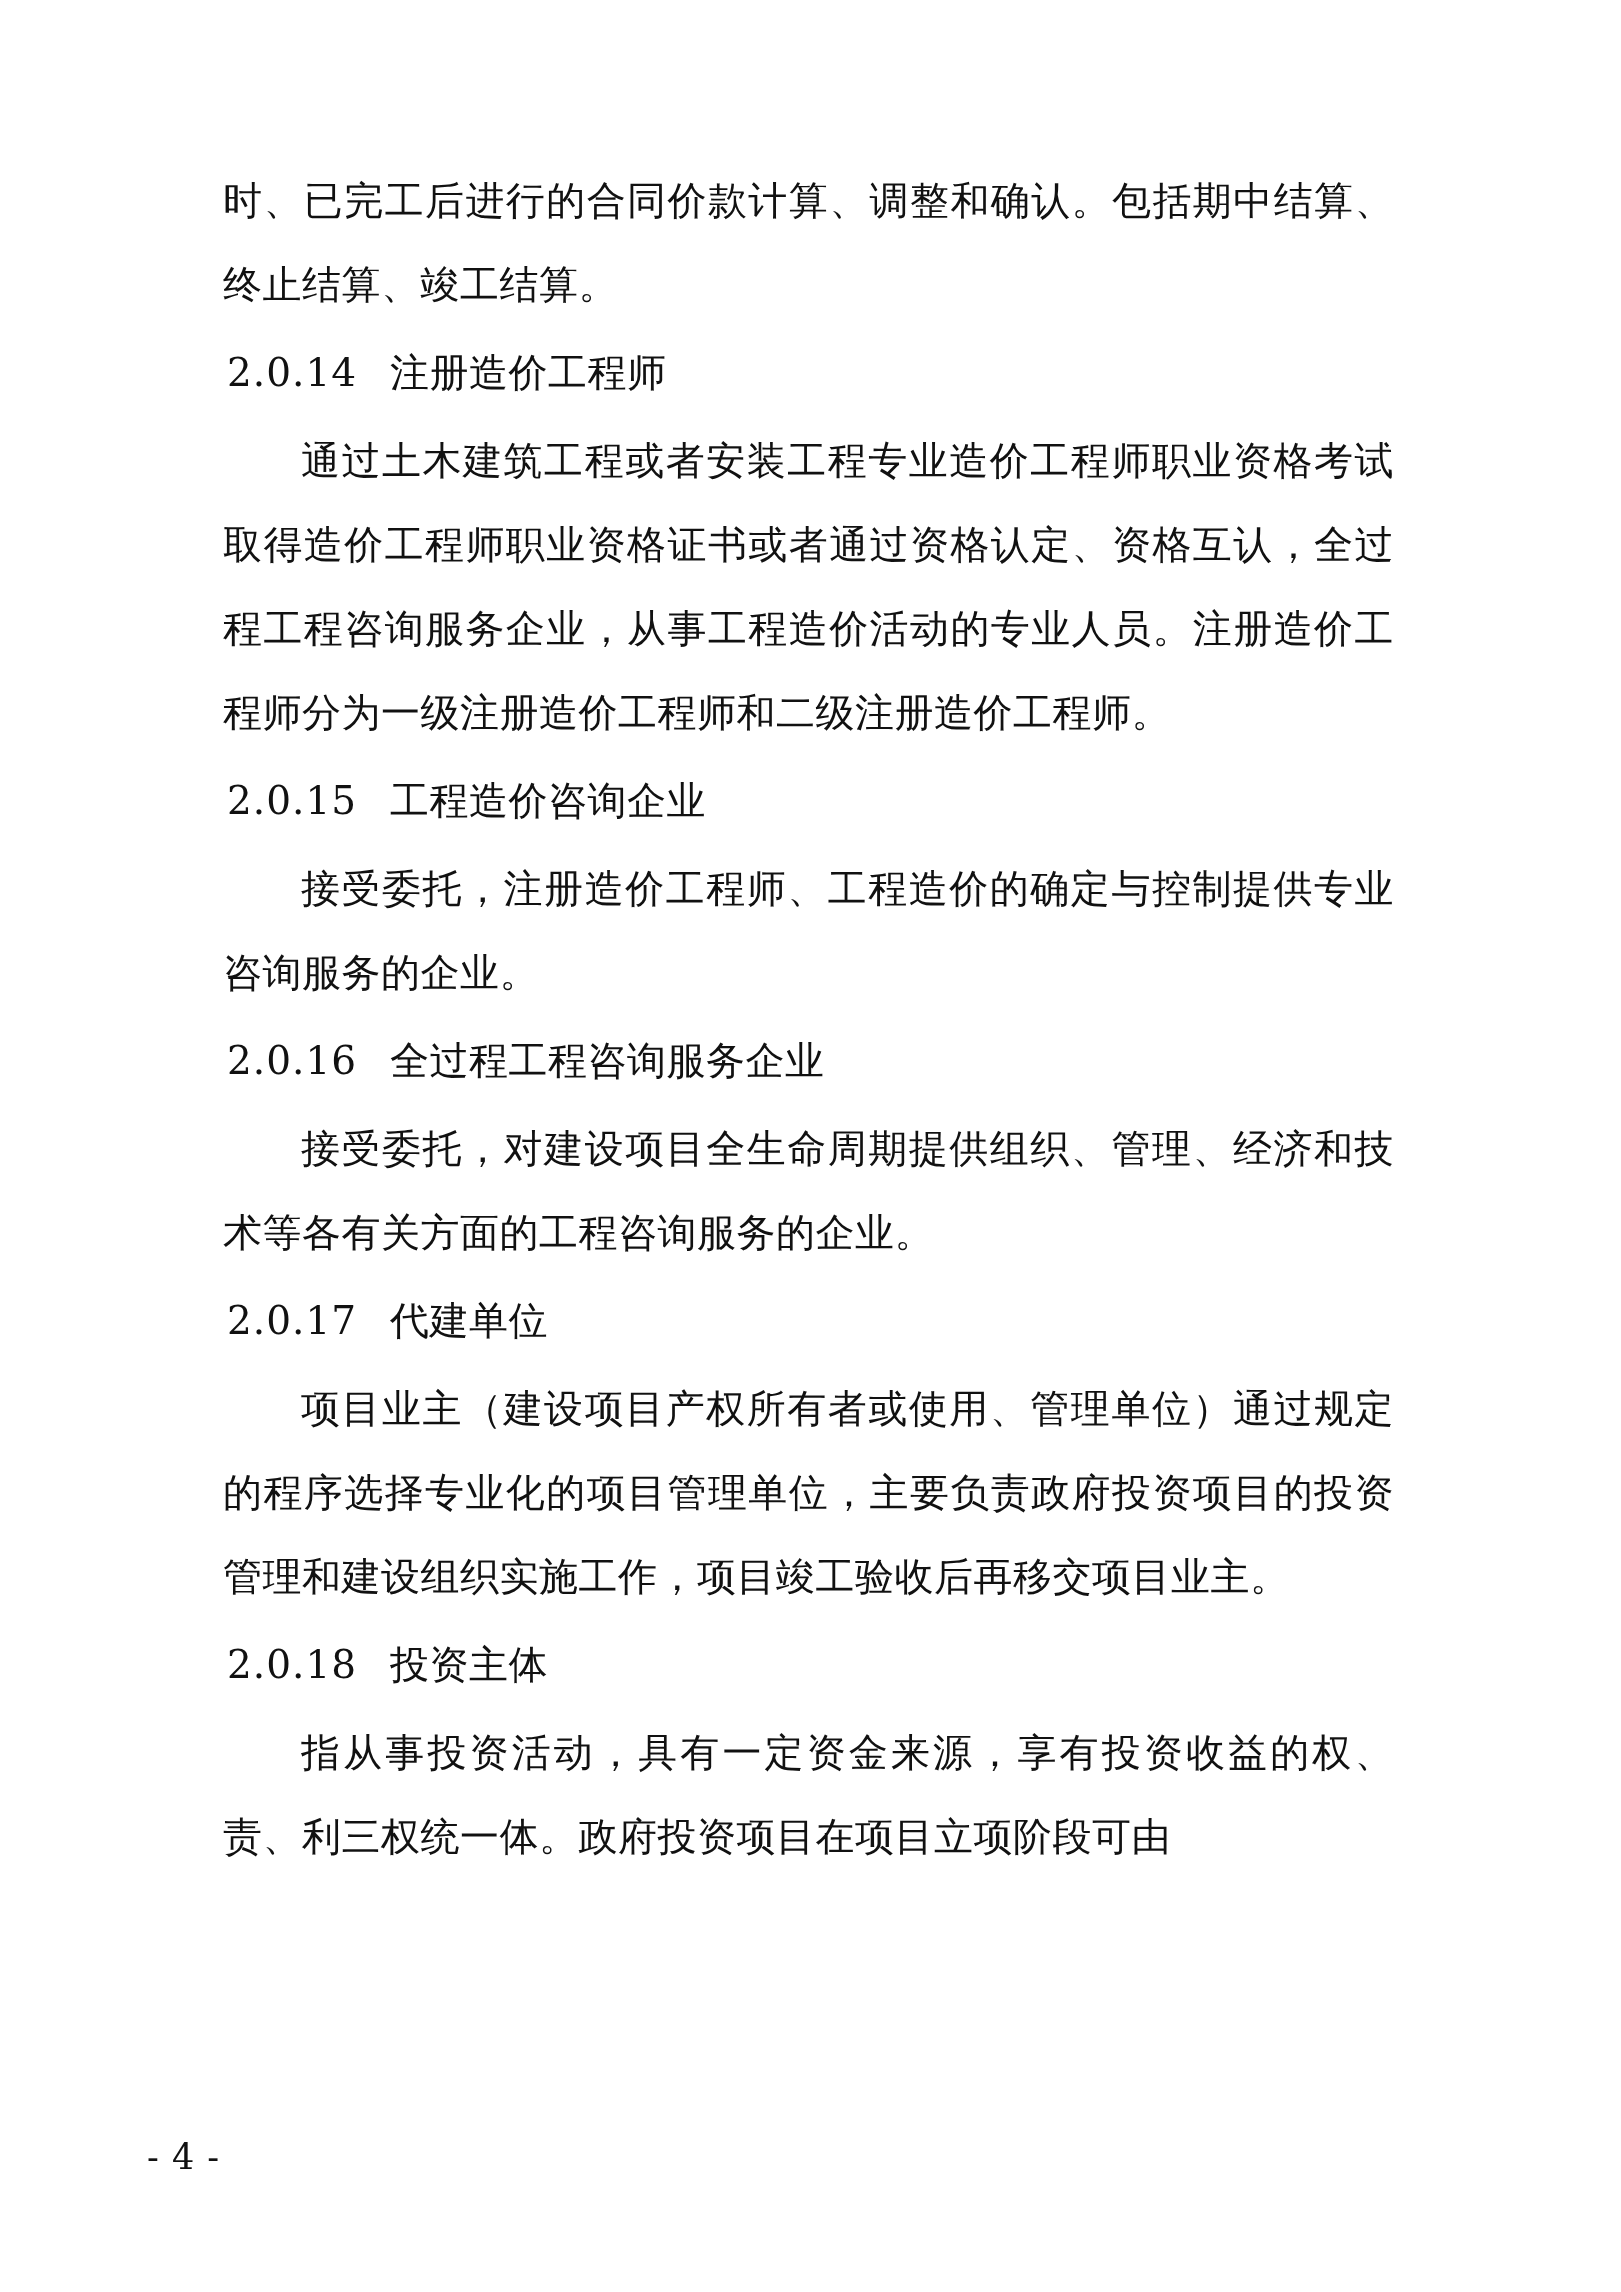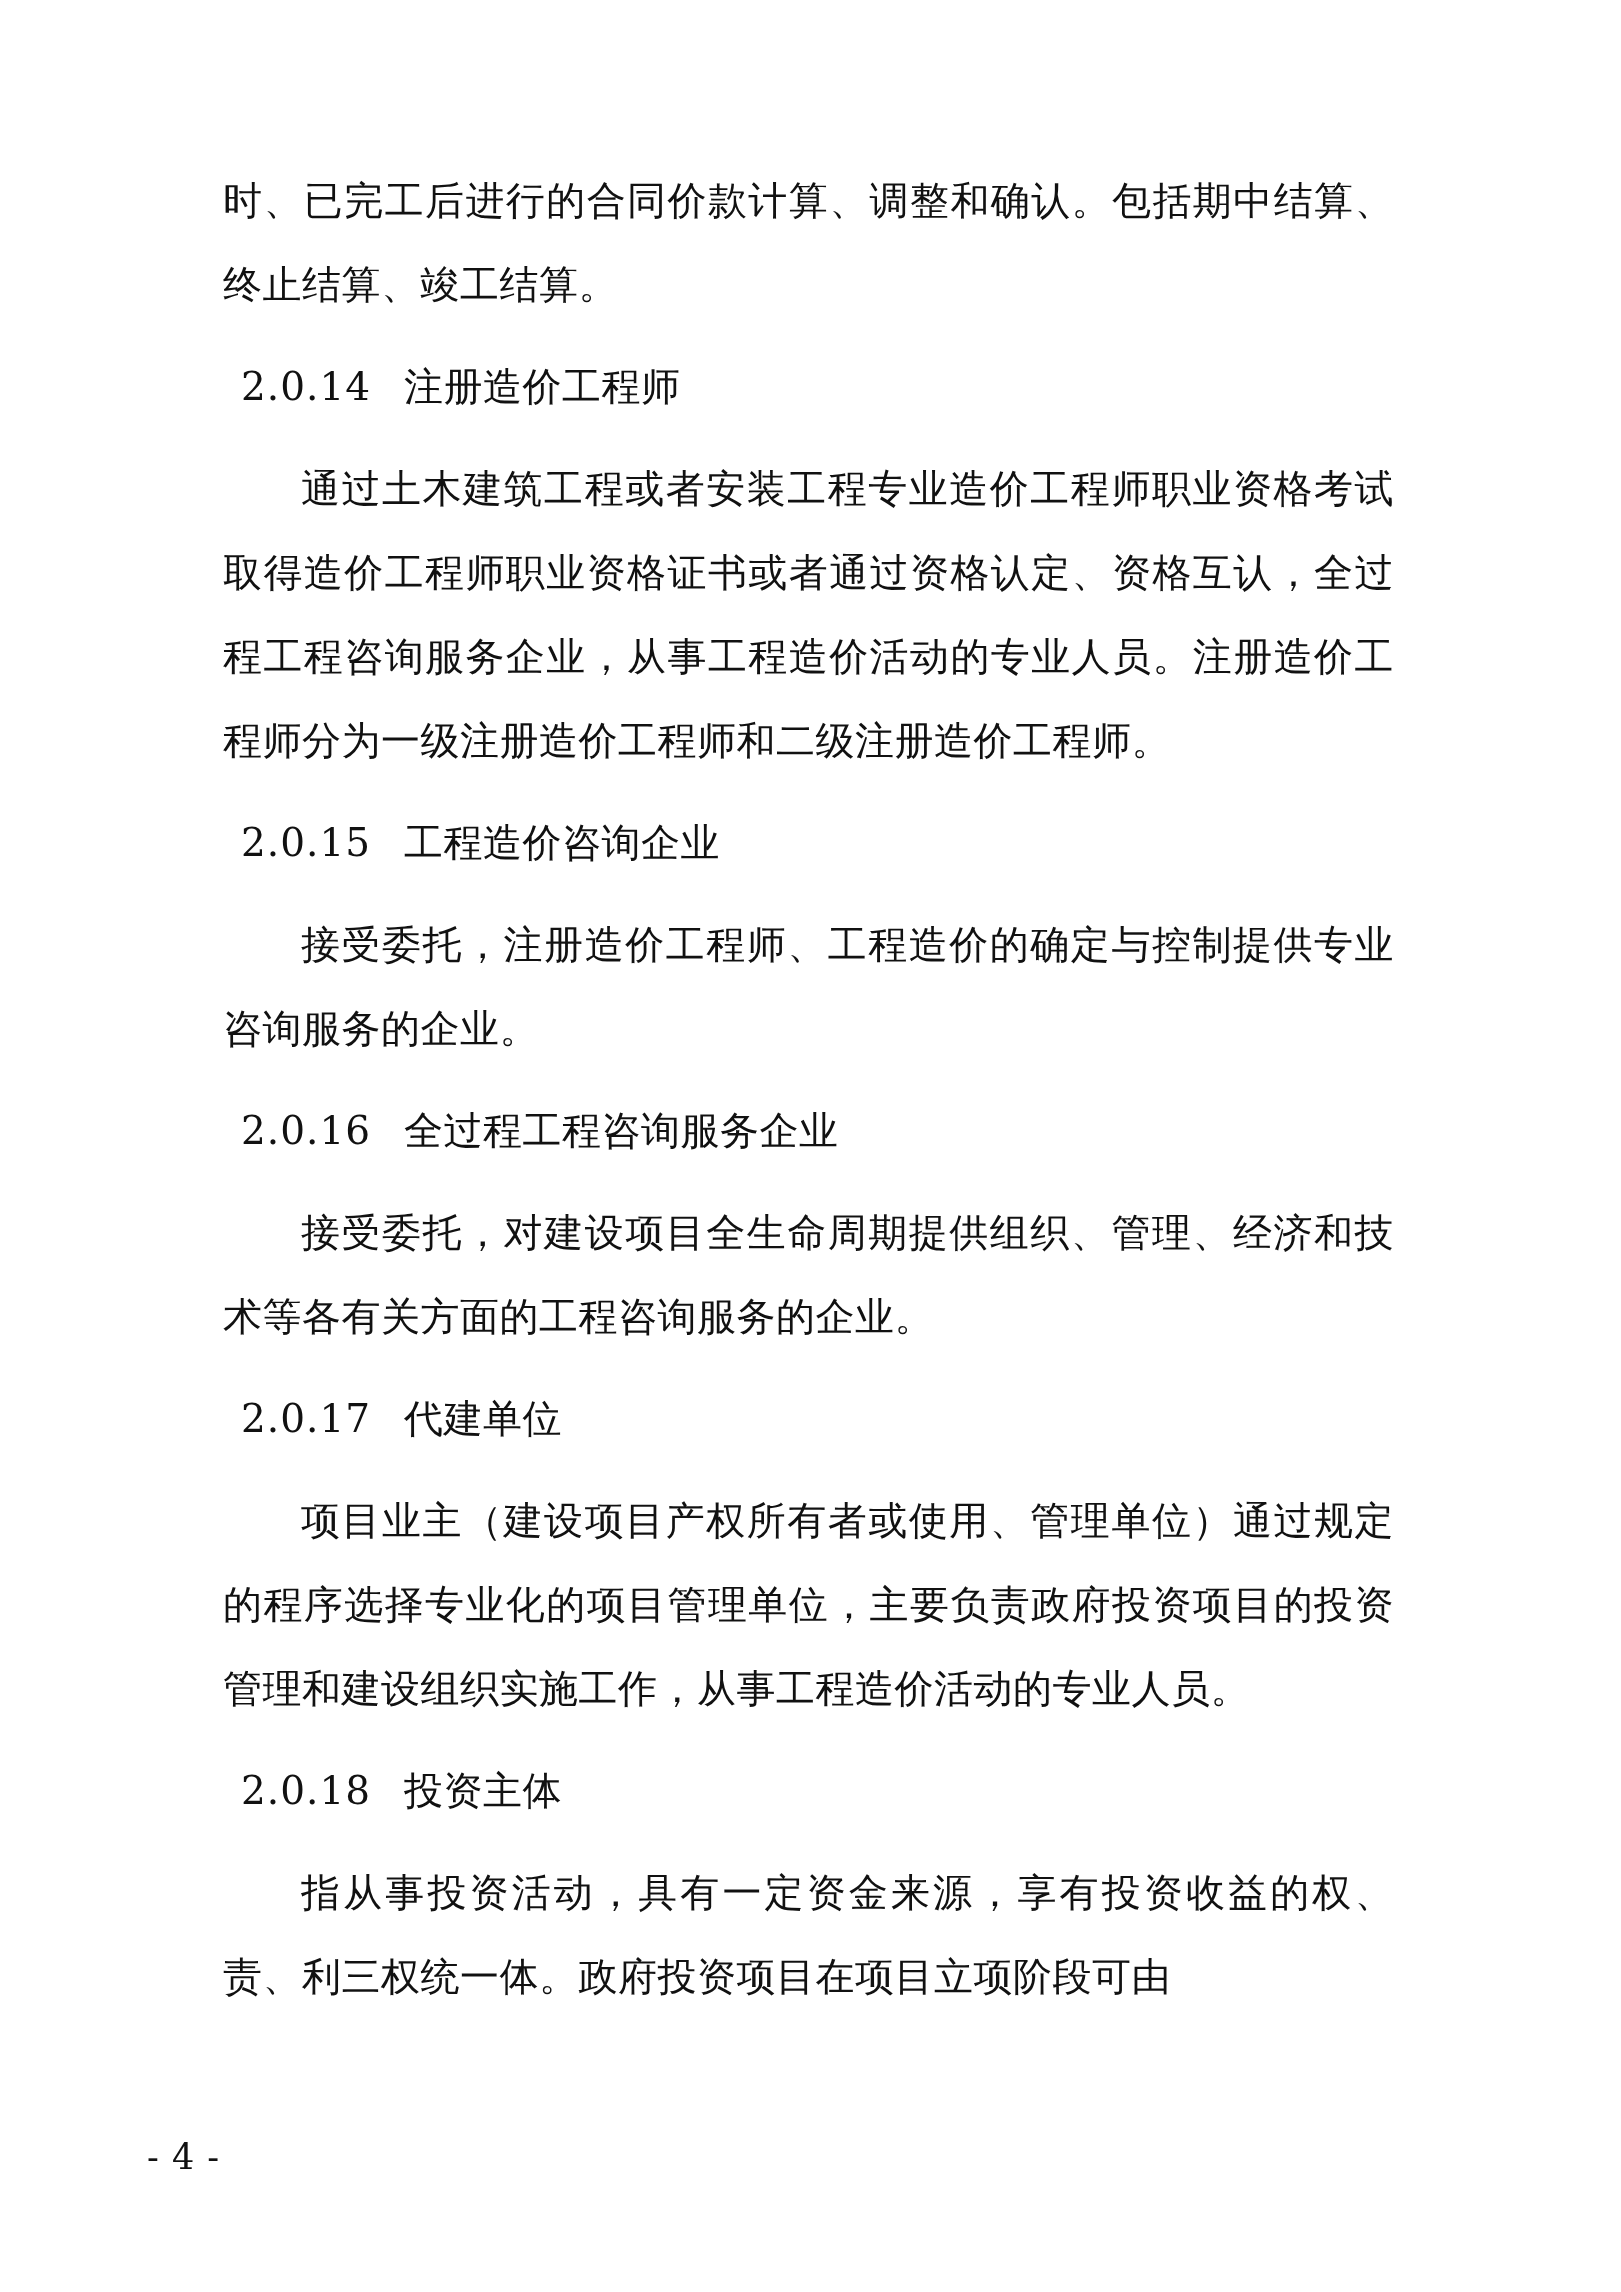--- a/index.html
+++ b/index.html
@@ -31,21 +31,21 @@
     text-justify: inter-ideograph;
     margin: 0;
     white-space: pre-wrap;
   }
   .para.indent {
     text-indent: 78px;
   }
   .heading {
     font-size: 39px;
     line-height: 84px;
-    margin: 18px;
+    margin: 4px;
     font-weight: normal;
     letter-spacing: 0.5px;
     white-space: pre;
   }
   .heading .num {
     font-family: "DejaVu Serif", "Liberation Serif", serif;
     letter-spacing: 1px;
   }
   .heading .title {
     margin-left: 33px;
@@ -75,21 +75,21 @@
     <p class="heading"><span class="num">2.0.15</span><span class="title">工程造价咨询企业</span></p>
 
     <p class="para indent">接受委托，注册造价工程师、工程造价的确定与控制提供专业咨询服务的企业。</p>
 
     <p class="heading"><span class="num">2.0.16</span><span class="title">全过程工程咨询服务企业</span></p>
 
     <p class="para indent">接受委托，对建设项目全生命周期提供组织、管理、经济和技术等各有关方面的工程咨询服务的企业。</p>
 
     <p class="heading"><span class="num">2.0.17</span><span class="title">代建单位</span></p>
 
-    <p class="para indent">项目业主（建设项目产权所有者或使用、管理单位）通过规定的程序选择专业化的项目管理单位，主要负责政府投资项目的投资管理和建设组织实施工作，从事工程造价活动的专业人员。</p>
+    <p class="para indent">项目业主（建设项目产权所有者或使用、管理单位）通过规定的程序选择专业化的项目管理单位，主要负责政府投资项目的投资管理和建设组织实施工作，项目竣工验收后再移交项目业主。</p>
 
     <p class="heading"><span class="num">2.0.18</span><span class="title">投资主体</span></p>
 
     <p class="para indent">指从事投资活动，具有一定资金来源，享有投资收益的权、责、利三权统一体。政府投资项目在项目立项阶段可由</p>
 
   </div>
 
   <div class="page-number">- 4 -</div>
 </div>
 

